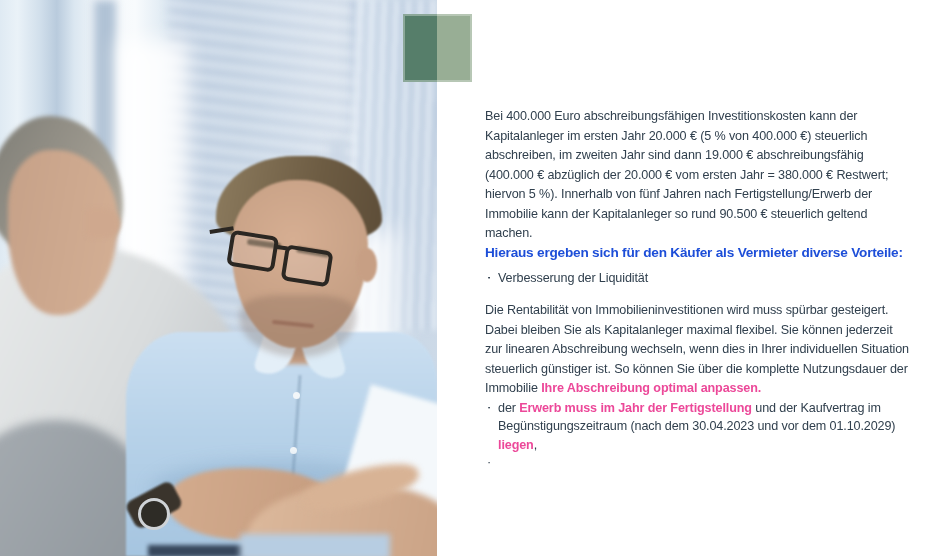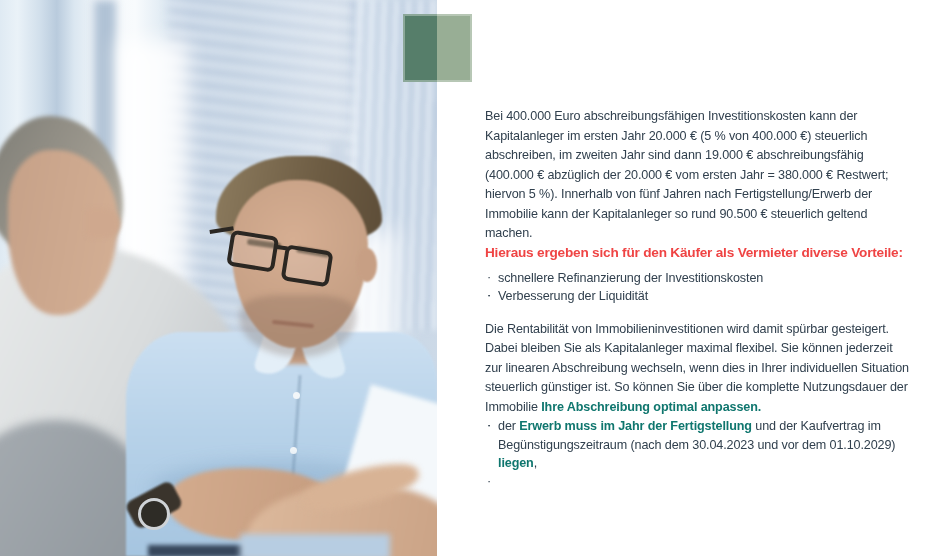--- a/index.html
+++ b/index.html
@@ -79,23 +79,23 @@
 
   
   .accent-square{position:absolute;left:403px;top:14px;width:69px;height:68px;
     background:linear-gradient(90deg,#567e6a 0,#567e6a 49.3%,#98ae95 49.3%,#98ae95 100%);
     box-shadow:inset 0 0 0 2px rgba(240,245,240,.35);}
 
   
   .content{position:absolute;left:485px;top:107px;width:424px;color:#31404e;
     font-size:12.6px;line-height:19.5px;letter-spacing:-0.12px;}
   .content p{margin:0;}
-  .content strong{color:#0f766e;}
+  .content strong{color:#ec4899;}
   .intro{margin-bottom:20px;}
-  h2{font-size:13.6px;line-height:18px;font-weight:bold;color:#ef4444;margin:0 0 7px;letter-spacing:-0.2px;}
+  h2{font-size:13.6px;line-height:18px;font-weight:bold;color:#1d4ed8;margin:0 0 7px;letter-spacing:-0.2px;}
   ul{margin:0 0 14px;padding:0;list-style:none;}
   li{position:relative;padding-left:13px;line-height:18.6px;margin:0;}
   .dot{position:absolute;left:2px;top:-1px;color:#31404e;}
   .rentability{margin-bottom:13px;}
   .flex-par{margin-bottom:12px;}
   .req-list{margin-bottom:11px;}
 </style>
 </head>
 <body>
 
@@ -153,32 +153,31 @@
 
   <div class="accent-square"></div>
 
   <div class="content">
     <p class="intro">Bei 400.000 Euro abschreibungsfähigen Investitionskosten kann der Kapitalanleger im ersten Jahr 20.000 € (5 % von 400.000 €) steuerlich abschreiben, im zweiten Jahr sind dann 19.000 € abschreibungsfähig (400.000 € abzüglich der 20.000 € vom ersten Jahr = 380.000 € Restwert; hiervon 5 %). Innerhalb von fünf Jahren nach Fertigstellung/Erwerb der Immobilie kann der Kapitalanleger so rund 90.500 € steuerlich geltend machen.</p>
 
     <h2>Hieraus ergeben sich für den Käufer als Vermieter diverse Vorteile:</h2>
     <ul>
       <li>
         <span class="dot">·</span>
-        <span>schnellere Refinanzierung der Investitionskosten</span>
       </li>
       <li>
         <span class="dot">·</span>
       </li>
       <li>
         <span class="dot">·</span>
         <span>Verbesserung der Liquidität</span>
       </li>
     </ul>
 
-    <p class="rentability">Die Rentabilität von Immobilieninvestitionen wird damit spürbar gesteigert.</p>
+    <p class="rentability">Die Rentabilität von Immobilieninvestitionen wird muss spürbar gesteigert.</p>
 
     <p class="flex-par"><span>Dabei bleiben Sie als Kapitalanleger maximal flexibel. Sie können jederzeit zur linearen Abschreibung wechseln, wenn dies in Ihrer individuellen Situation steuerlich günstiger ist. So können Sie über die komplette Nutzungsdauer der Immobilie </span><strong>Ihre Abschreibung optimal anpassen.</strong></p>
 
     <ul class="req-list">
       <li>
         <span class="dot">·</span>
       </li>
       <li>
         <span class="dot">·</span>
         <span><span>der </span><strong>Erwerb muss im Jahr der Fertigstellung</strong><span> und der Kaufvertrag im Begünstigungszeit­raum (nach dem 30.04.2023 und vor dem 01.10.2029) </span><strong>liegen</strong><span>,</span></span>

